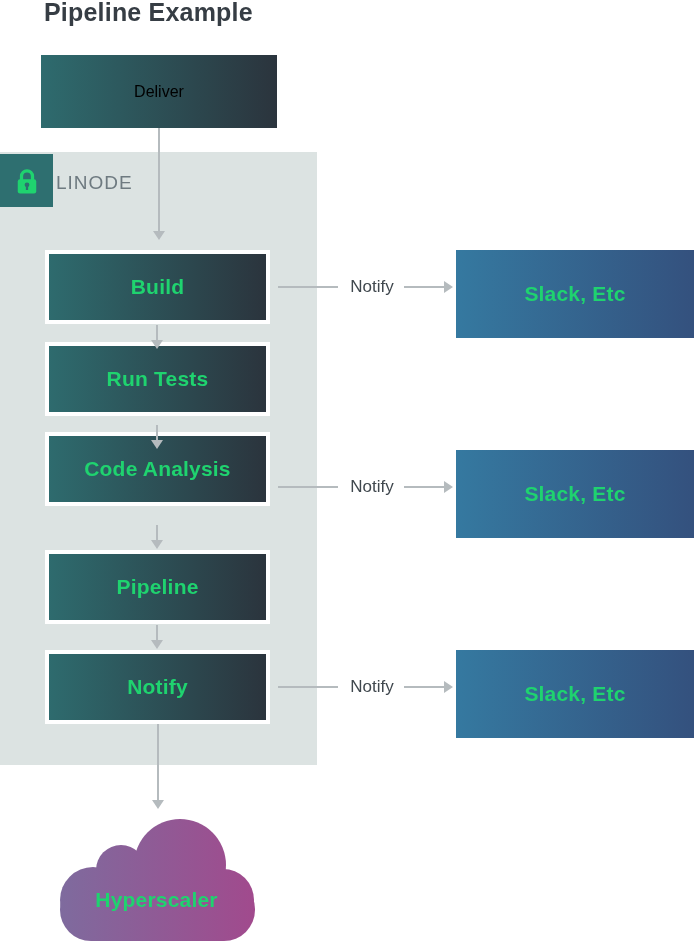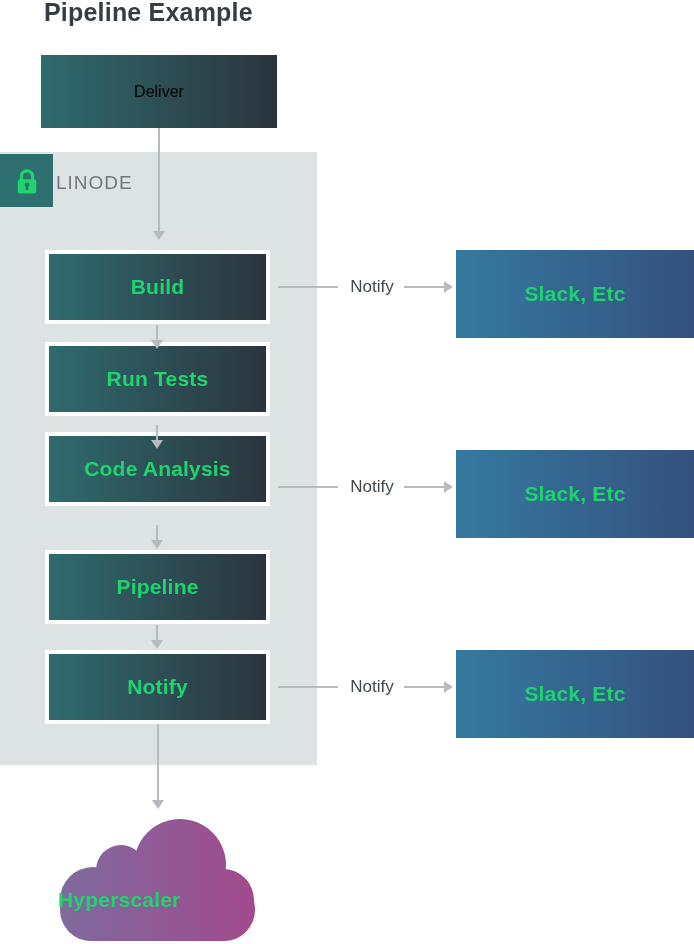--- a/index.html
+++ b/index.html
@@ -60,21 +60,21 @@
     position:absolute;width:0;height:0;
     border-top:6px solid transparent;border-bottom:6px solid transparent;
     border-left:9px solid var(--arrow);
   }
   .notify{
     position:absolute;width:64px;text-align:center;
     font-size:17px;color:var(--notify-color);
   }
   .cloud-svg{position:absolute;left:58px;top:818px;}
   .cloud-label{
-    position:absolute;left:58px;top:888px;width:197px;
+    position:absolute;left:58px;top:888px;width:197px;text-align:center;
   }
   .stop-a{stop-color:var(--cloud-start);}
   .stop-b{stop-color:var(--cloud-end);}
 </style>
 </head>
 <body>
 
 <h1 class="title">Pipeline Example</h1>
 
 <div class="triggerbox">

